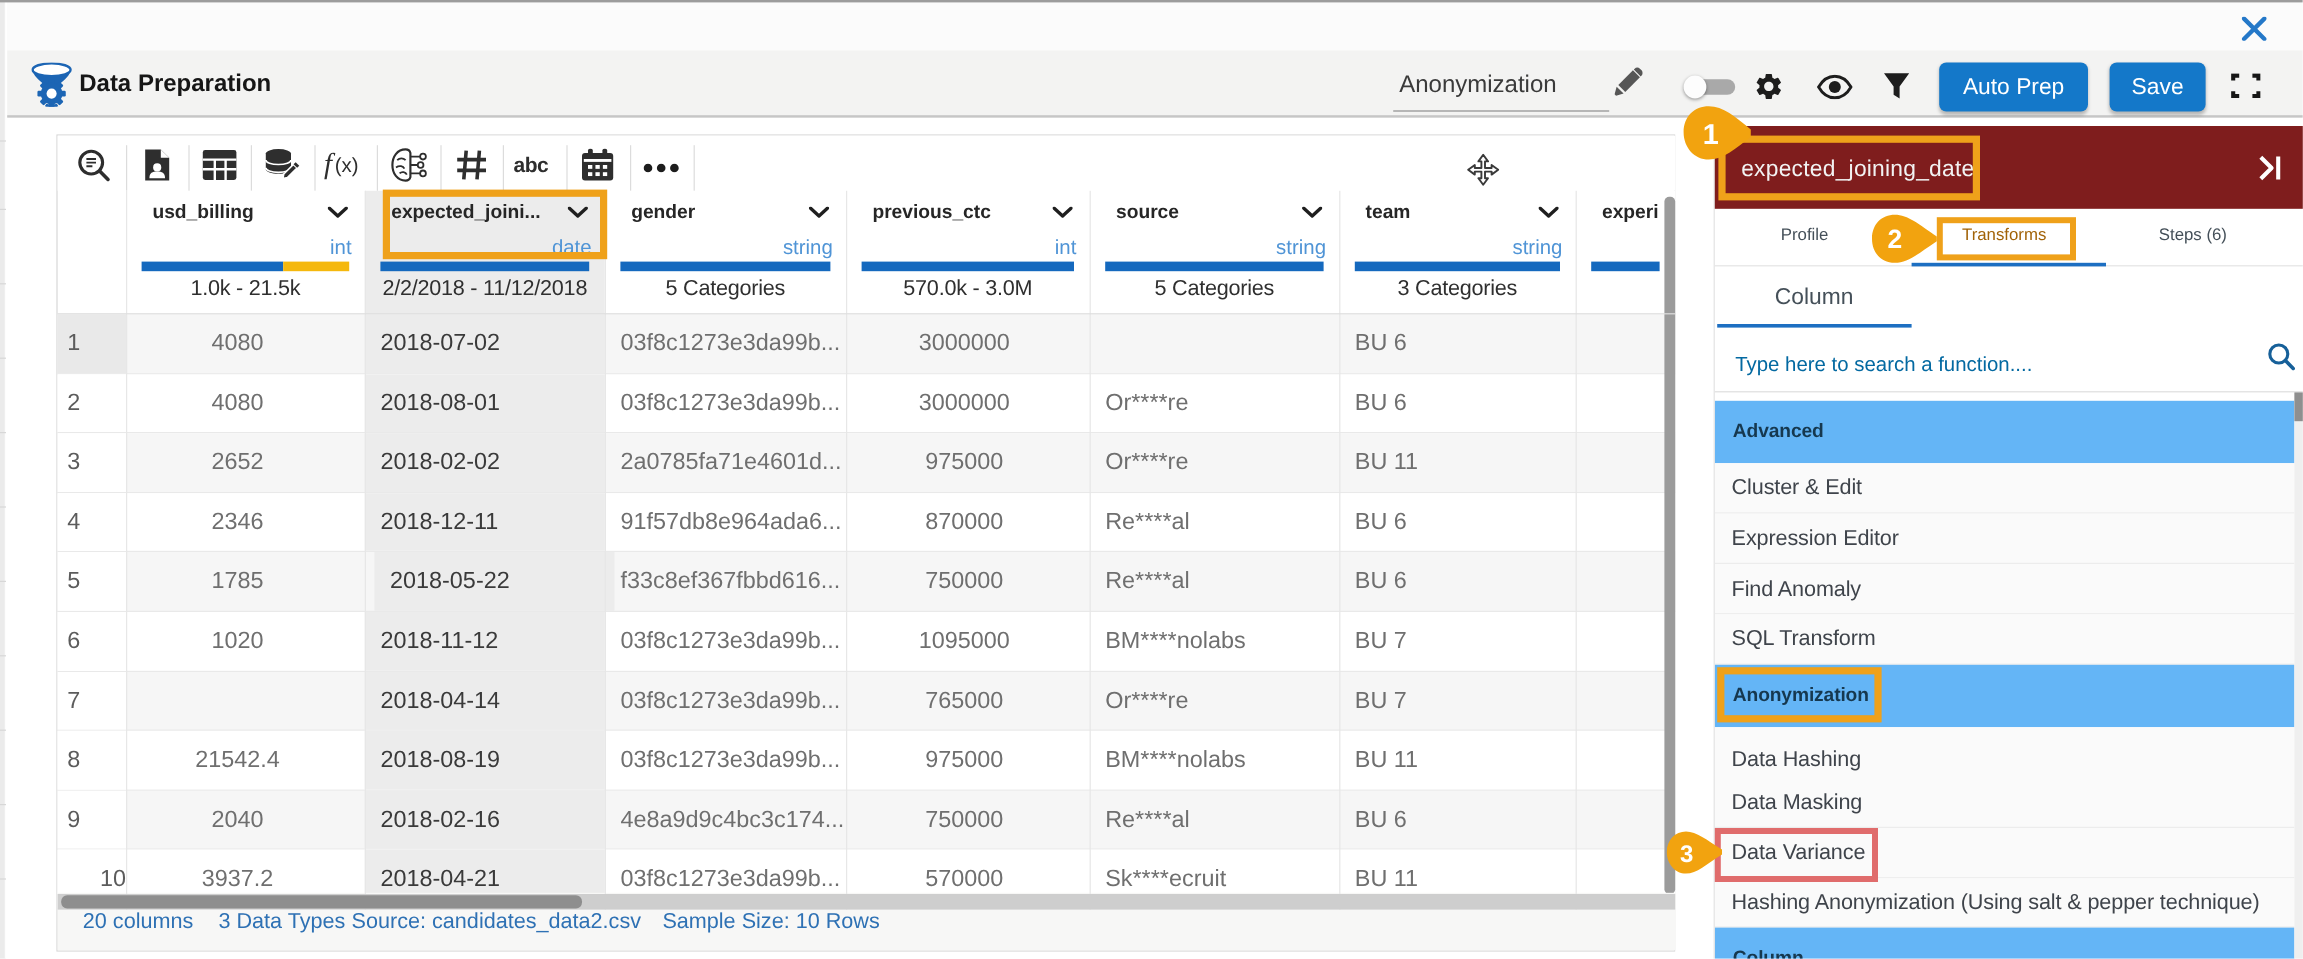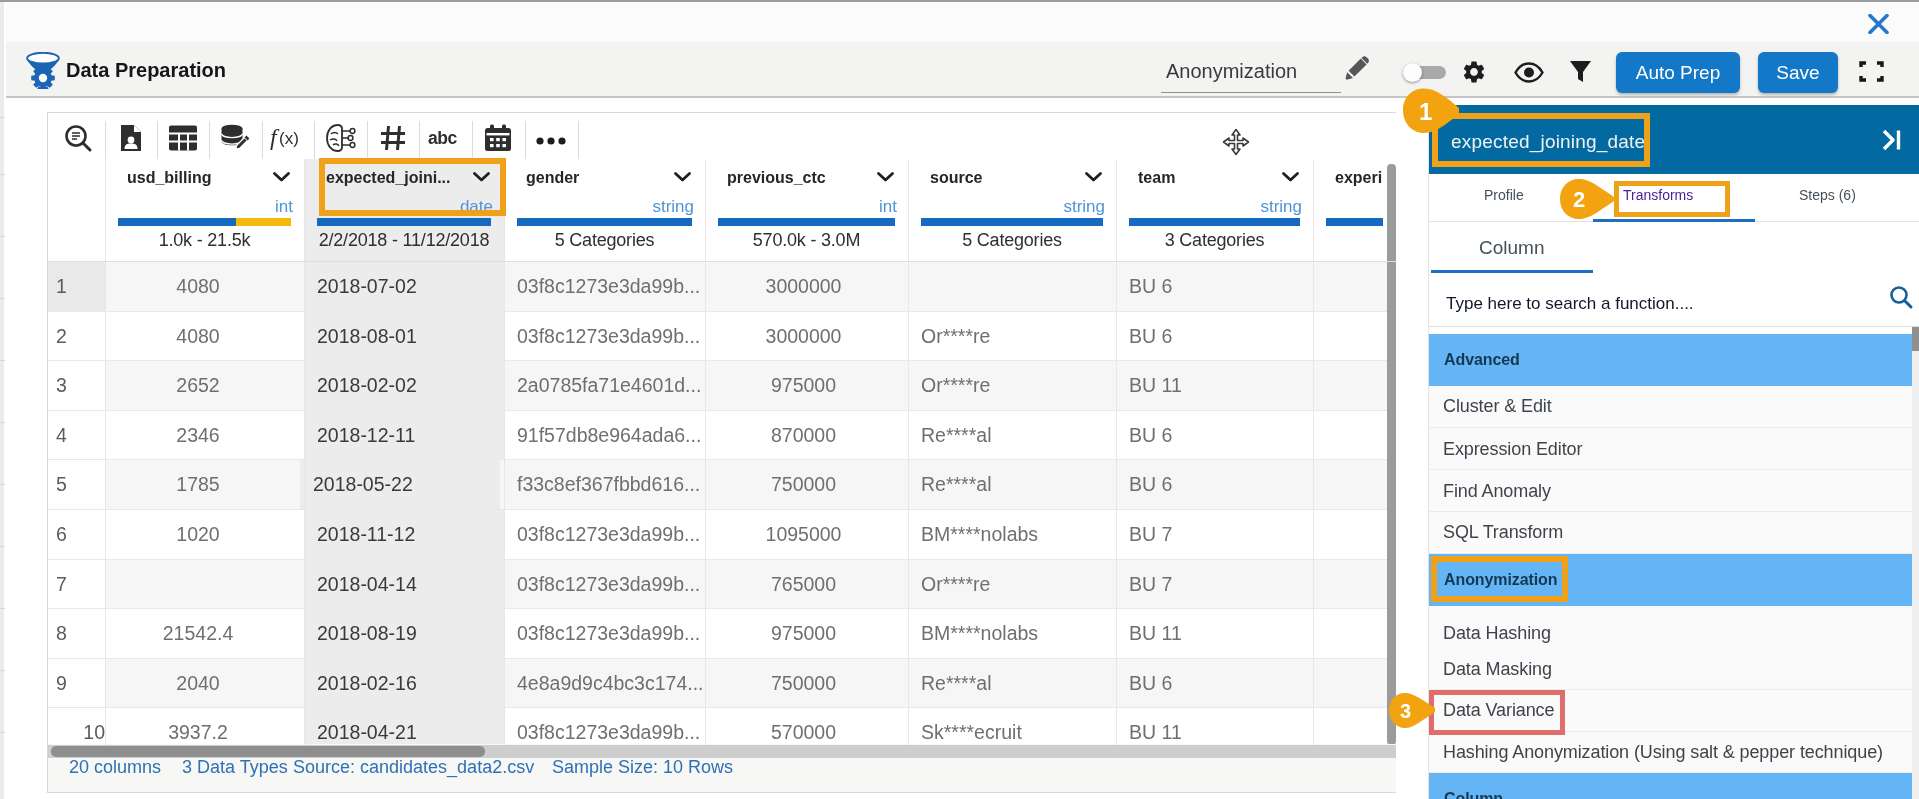--- a/index.html
+++ b/index.html
@@ -38,30 +38,30 @@
 .datec { color:#3a3a3a; background:#ececec; }
 .rn { padding-left:8px; color:#5c5c5c; background:#ffffff; }
 #vscroll { position:absolute; left:1339px; top:51px; width:9px; height:581px; background:#9b9b9b; border-radius:4px; }
 #hscroll { position:absolute; left:0px; top:632px; width:1348px; height:13px; background:#cecece; z-index:5; }
 #hthumb { position:absolute; left:3px; top:1px; width:434px; height:11px; background:#8e8e8e; border-radius:5px; }
 #status { position:absolute; left:0; top:631px; width:1348px; height:48px; background:#f7f7f6; font-size:18px; color:#2e71b4; line-height:46px; }
 #status span { margin-right:0px; }
 
 
 #rpanel { left:1428px; top:105px; width:491px; height:694px; background:#fff; border-left:1px solid #e3e3e3; }
-#dhead { position:absolute; left:0; top:0; width:491px; height:69px; background:#0369a1; }
+#dhead { position:absolute; left:0; top:0; width:491px; height:69px; background:#7f1d1d; }
 #dheadtxt { position:absolute; left:22px; top:26px; font-size:19px; color:#f2f2f2; letter-spacing:0.2px; }
 #tabs { position:absolute; left:0; top:69px; width:491px; height:48px; border-bottom:1px solid #e4e4e4; }
 .tab { position:absolute; top:13px; font-size:14px; color:#455059; }
 #tabline { position:absolute; left:164px; top:44.5px; width:162px; height:3.5px; background:#1d6fc2; }
 #subtabs { position:absolute; left:0; top:117px; width:491px; height:51px; }
 #subcol { position:absolute; left:50px; top:15px; font-size:19px; color:#455059; }
 #subline { position:absolute; left:2px; top:47.5px; width:162px; height:3.5px; background:#1d6fc2; }
 #search { position:absolute; left:0; top:168px; width:491px; height:54px; border-bottom:1px solid #dedede; }
-#searchph { position:absolute; left:17px; top:21px; font-size:17px; color:#0f172a; }
+#searchph { position:absolute; left:17px; top:21px; font-size:17px; color:#0369a1; }
 #list { position:absolute; left:0; top:222px; width:491px; height:472px; overflow:hidden; }
 .li { position:absolute; left:0; width:483px; border-bottom:1px solid #ececec; background:#fafafa; }
 .li div { position:absolute; left:14px; top:50%; transform:translateY(-50%); font-size:18px; color:#3f444b; letter-spacing:-0.1px; white-space:nowrap; }
 .licat { background:#64b5f6; border-bottom:none; }
 .licat div { font-size:16px; font-weight:700; color:#16384f; left:15px; }
 #rscrolltrack { position:absolute; left:483px; top:222px; width:8px; height:472px; background:#efefef; }
 #rscrollthumb { position:absolute; left:483px; top:222px; width:8px; height:24px; background:#8f8f8f; }
 
 
 .obox { position:absolute; border:6px solid #efa11a; }
@@ -332,21 +332,21 @@
         <div class="cell txt datec" style="left:256px;width:200px">2018-12-11</div>
         <div class="cell txt" style="left:456px;width:201px">91f57db8e964ada6...</div>
         <div class="cell num" style="left:657px;width:203px;padding-right:6px">870000</div>
         <div class="cell txt" style="left:860px;width:208px">Re****al</div>
         <div class="cell txt" style="left:1068px;width:197px">BU 6</div>
         <div class="cell" style="left:1265px;width:83px"></div>
       </div>
       <div class="row" style="top: 347.4px; background: rgb(246, 246, 246); border-bottom: 1px solid rgb(233, 233, 233);">
         <div class="cell rn" style="left:0;width:57px;">5</div>
         <div class="cell num" style="left:57px;width:199px">1785</div>
-        <div class="cell txt datec" style="left:252px;width:200px">2018-05-22</div>
+        <div class="cell txt datec" style="left:264px;width:200px">2018-05-22</div>
         <div class="cell txt" style="left:456px;width:201px">f33c8ef367fbbd616...</div>
         <div class="cell num" style="left:657px;width:203px;padding-right:6px">750000</div>
         <div class="cell txt" style="left:860px;width:208px">Re****al</div>
         <div class="cell txt" style="left:1068px;width:197px">BU 6</div>
         <div class="cell" style="left:1265px;width:83px"></div>
       </div>
       <div class="row" style="top: 397px; background: rgb(255, 255, 255); border-bottom: 1px solid rgb(233, 233, 233);">
         <div class="cell rn" style="left:0;width:57px;">6</div>
         <div class="cell num" style="left:57px;width:199px">1020</div>
         <div class="cell txt datec" style="left:256px;width:200px">2018-11-12</div>
@@ -419,21 +419,21 @@
 <div class="abs" id="rpanel">
   <div id="dhead">
     <div id="dheadtxt">expected_joining_date</div>
     <svg style="position:absolute;left:452px;top:23px" width="22" height="24" viewBox="0 0 22 24">
       <path d="M3 3 L12 12 L3 21" stroke="#fff" stroke-width="3.4" fill="none" stroke-linejoin="round"></path>
       <path d="M17.5 2.5 L17.5 21.5" stroke="#fff" stroke-width="3.4"></path>
     </svg>
   </div>
   <div id="tabs">
     <div class="tab" style="left:55px">Profile</div>
-    <div class="tab" style="left:194px;color:#4c1d95">Transforms</div>
+    <div class="tab" style="left:206px;color:#a16207">Transforms</div>
     <div class="tab" style="left:370px">Steps (6)</div>
     <div id="tabline"></div>
   </div>
   <div id="subtabs">
     <div id="subcol">Column</div>
     <div id="subline"></div>
   </div>
   <div id="search">
     <div id="searchph">Type here to search a function....</div>
     <svg style="position:absolute;left:458px;top:10px" width="28" height="28" viewBox="0 0 28 28">

